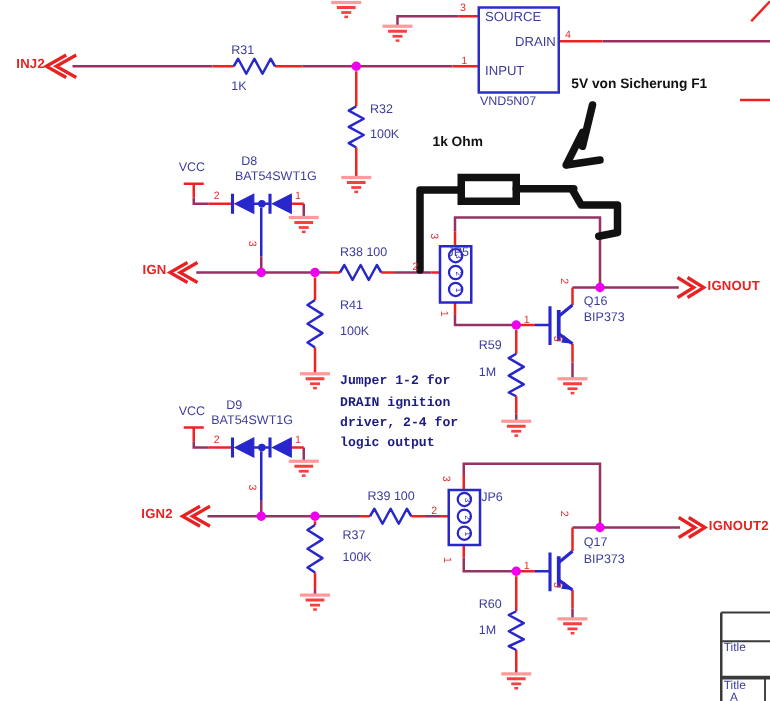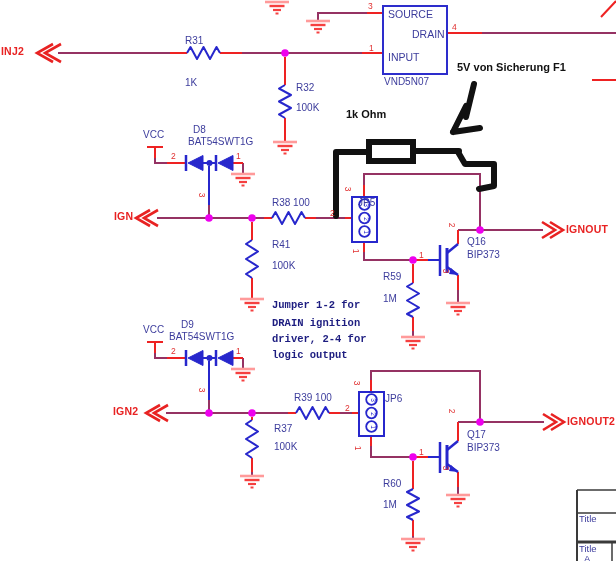--- a/index.html
+++ b/index.html
@@ -263,36 +263,36 @@
   <g stroke="#111111" fill="none" stroke-linecap="round">
     <path d="M474,84 L466,117" stroke-width="6"></path>
     <path d="M453,132 L466,106 M453,132 L480,128" stroke-width="6"></path>
     <path d="M336,216 V152 H367" stroke-width="6" stroke-linejoin="round"></path>
     <rect x="369" y="142" width="44" height="19" stroke-width="6" fill="#ffffff"></rect>
     <path d="M413,151 H459" stroke-width="6"></path>
     <path d="M458,152 L465,164 L494,164 L494,186 L479,189" stroke-width="6" stroke-linejoin="round"></path>
   </g>
 </svg>
 
-<span class="net" style="left:1px;top:46px">INJ2</span>
+<span class="net" style="left:13px;top:46px">INJ2</span>
 <span class="net" style="left:114px;top:211px">IGN</span>
 <span class="net" style="left:113px;top:406px">IGN2</span>
 <span class="net" style="left:566px;top:224px">IGNOUT</span>
 <span class="net" style="left:567px;top:416px">IGNOUT2</span>
 
 <span class="icpin" style="left:388px;top:9px">SOURCE</span>
 <span class="icpin" style="left:412px;top:29px">DRAIN</span>
 <span class="icpin" style="left:388px;top:52px">INPUT</span>
 <span class="lbl" style="left:384px;top:77px">VND5N07</span>
 <span class="pin" style="left:368px;top:2px">3</span>
 <span class="pin" style="left:452px;top:23px">4</span>
 <span class="pin" style="left:369px;top:44px">1</span>
 
 <span class="lbl" style="left:185px;top:36px">R31</span>
-<span class="lbl" style="left:185px;top:78px">1K</span>
+<span class="lbl" style="left:185px;top:65px">1K</span>
 <span class="lbl" style="left:296px;top:83px">R32</span>
 <span class="lbl" style="left:296px;top:103px">100K</span>
 
 <span class="lbl" style="left:143px;top:130px">VCC</span>
 <span class="lbl" style="left:193px;top:125px">D8</span>
 <span class="lbl" style="left:188px;top:137px">BAT54SWT1G</span>
 <span class="pin" style="left:171px;top:152px">2</span>
 <span class="pin" style="left:236px;top:152px">1</span>
 <span class="pin rot" style="position:absolute;left:196px;top:190px">3</span>
 

